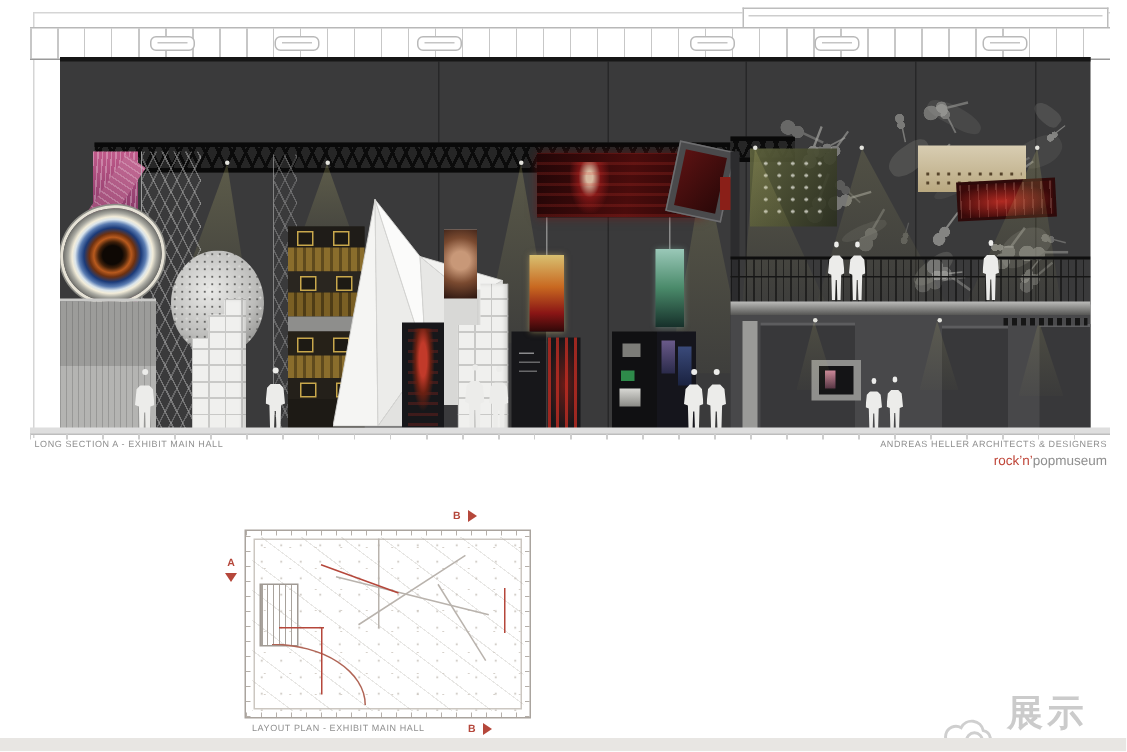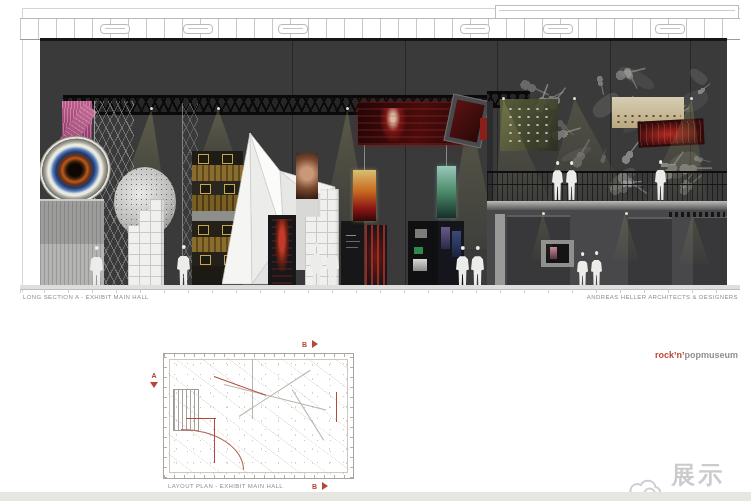--- a/index.html
+++ b/index.html
@@ -92,21 +92,21 @@
       radial-gradient(circle at 4px 3px,#a8a8a4 0 3px,transparent 3.2px),
       radial-gradient(circle at 8.5px 3px,#a8a8a4 0 2.5px,transparent 2.7px),
       linear-gradient(#a8a8a4,#a8a8a4);
     background-size:100% 100%,100% 100%,11px 1.3px;
     background-position:0 0,0 0,9px 2.4px;background-repeat:no-repeat;}
   .blb{position:absolute;background:rgba(162,162,156,.38);}
 
   
   .lbl{font-size:6px;letter-spacing:.4px;color:#8f8f8f;white-space:nowrap;}
   .credit{font-size:6px;letter-spacing:.4px;color:#8f8f8f;text-align:right;white-space:nowrap;}
-  .brand{font-size:9px;font-weight:bold;text-align:right;white-space:nowrap;margin-top:48px;}
+  .brand{font-size:9px;font-weight:normal;text-align:right;white-space:nowrap;}
 
   
   .plan{background:#fff;border:1px solid #aaa49e;
     background-image:
       repeating-linear-gradient(90deg,#b5afa9 0 1px,transparent 1px 10px),
       repeating-linear-gradient(90deg,#b5afa9 0 1px,transparent 1px 10px),
       repeating-linear-gradient(0deg,#b5afa9 0 1px,transparent 1px 10px),
       repeating-linear-gradient(0deg,#b5afa9 0 1px,transparent 1px 10px);
     background-size:100% 3px,100% 3px,3px 100%,3px 100%;
     background-position:top,bottom,left,right;background-repeat:no-repeat;}

